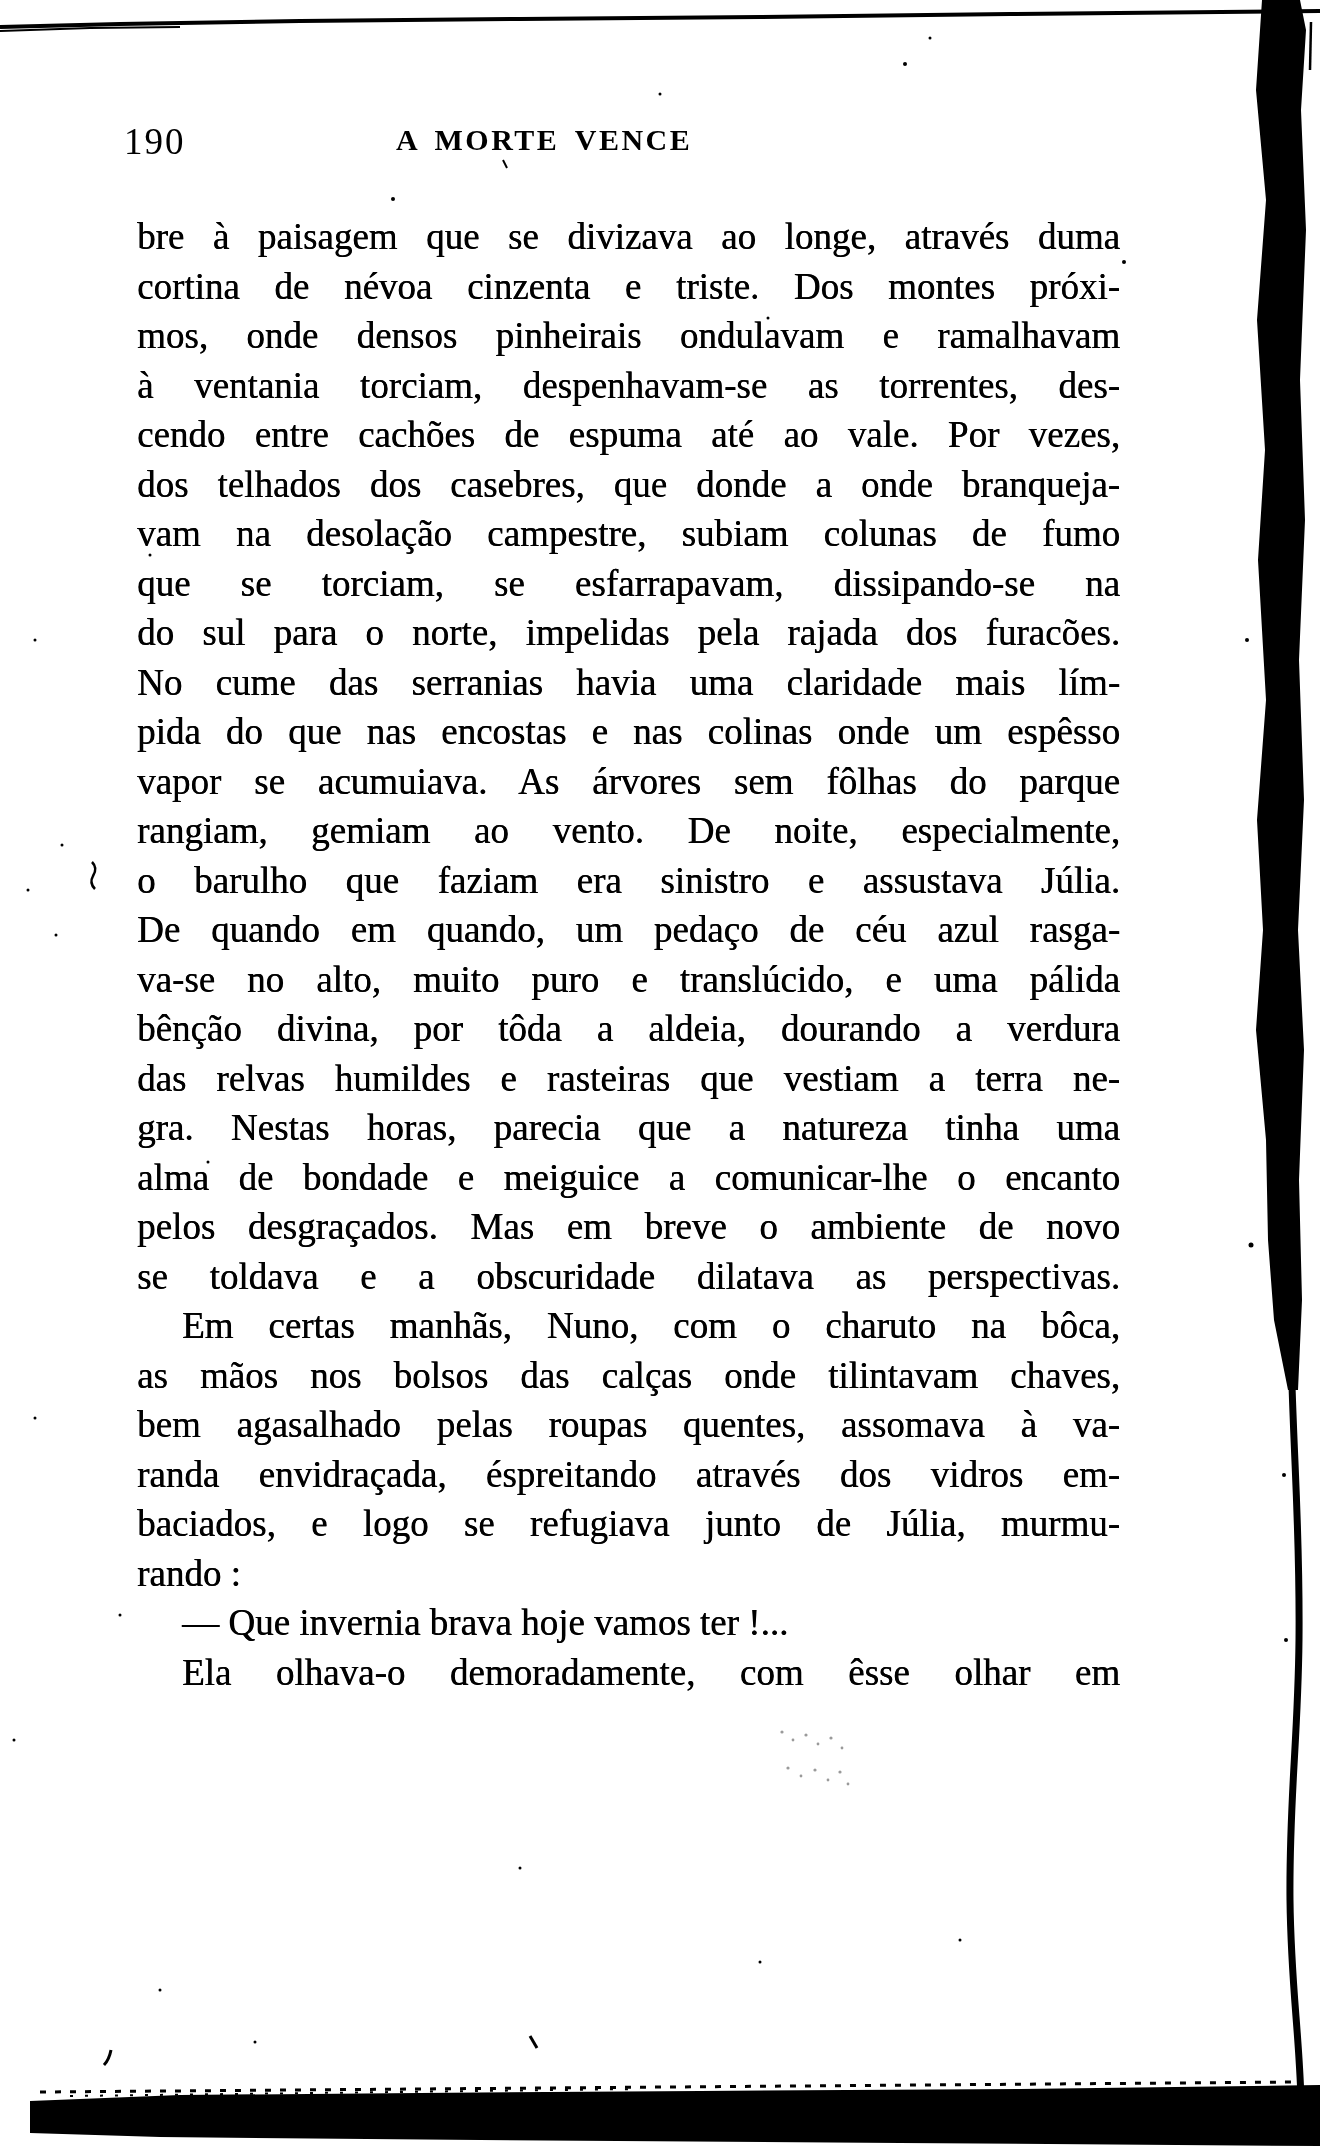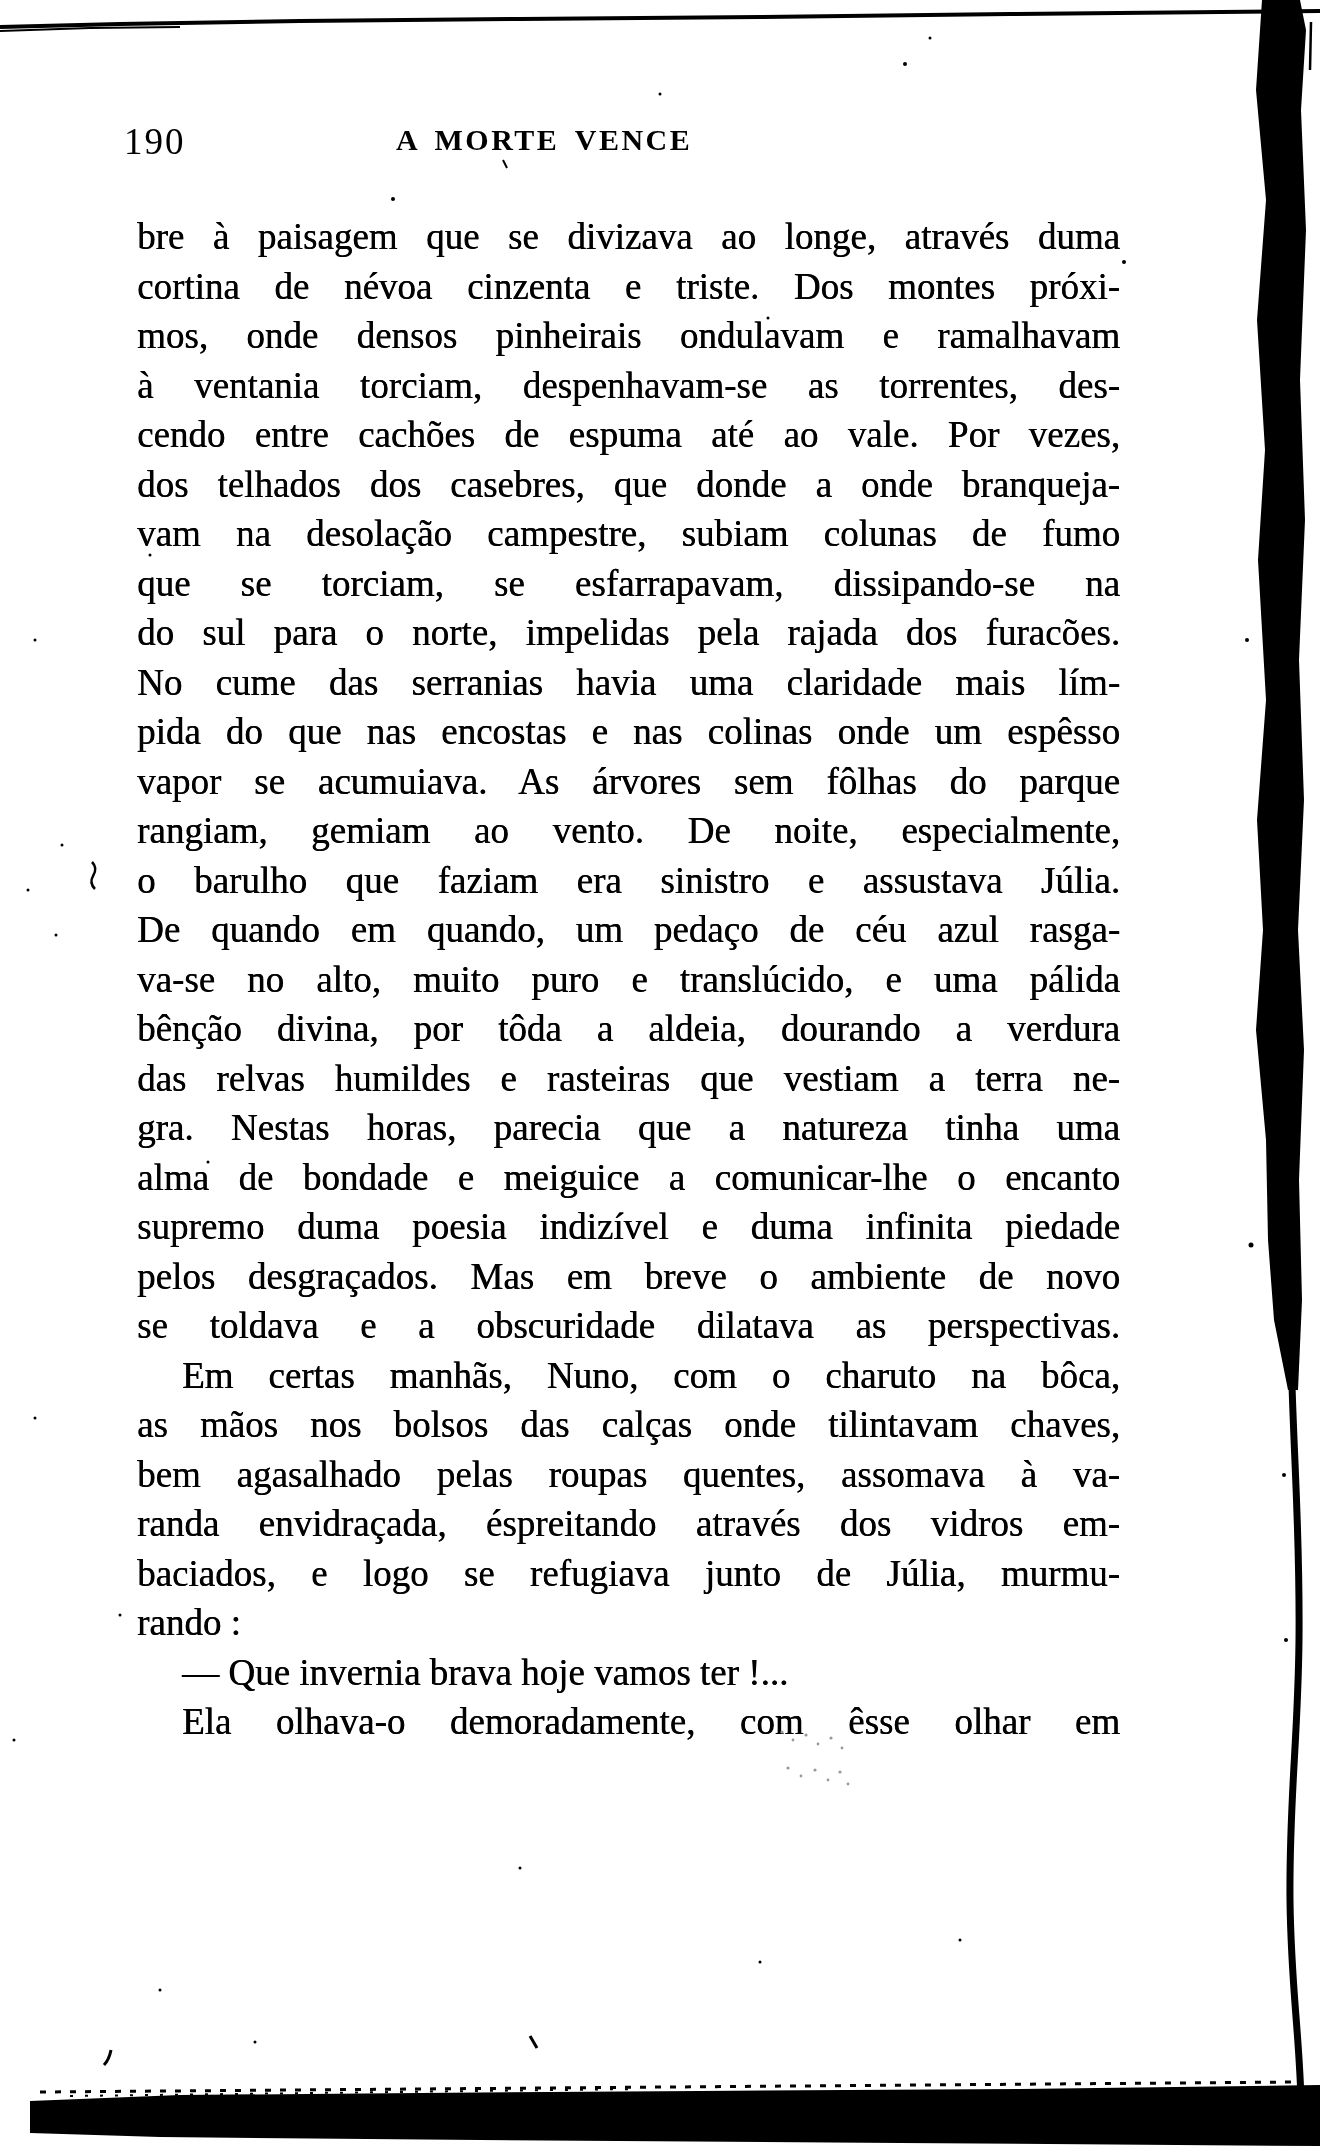--- a/index.html
+++ b/index.html
@@ -60,21 +60,20 @@
   <div class="line">pida do que nas encostas e nas colinas onde um espêsso</div>
   <div class="line">vapor se acumuiava. As árvores sem fôlhas do parque</div>
   <div class="line">rangiam, gemiam ao vento. De noite, especialmente,</div>
   <div class="line">o barulho que faziam era sinistro e assustava Júlia.</div>
   <div class="line">De quando em quando, um pedaço de céu azul rasga-</div>
   <div class="line">va-se no alto, muito puro e translúcido, e uma pálida</div>
   <div class="line">bênção divina, por tôda a aldeia, dourando a verdura</div>
   <div class="line">das relvas humildes e rasteiras que vestiam a terra ne-</div>
   <div class="line">gra. Nestas horas, parecia que a natureza tinha uma</div>
   <div class="line">alma de bondade e meiguice a comunicar-lhe o encanto</div>
-  <div class="line">supremo duma poesia indizível e duma infinita piedade</div>
   <div class="line">pelos desgraçados. Mas em breve o ambiente de novo</div>
   <div class="line">se toldava e a obscuridade dilatava as perspectivas.</div>
   <div class="line indent">Em certas manhãs, Nuno, com o charuto na bôca,</div>
   <div class="line">as mãos nos bolsos das calças onde tilintavam chaves,</div>
   <div class="line">bem agasalhado pelas roupas quentes, assomava à va-</div>
   <div class="line">randa envidraçada, éspreitando através dos vidros em-</div>
   <div class="line">baciados, e logo se refugiava junto de Júlia, murmu-</div>
   <div class="line no-stretch">rando :</div>
   <div class="line no-stretch indent">— Que invernia brava hoje vamos ter !...</div>
   <div class="line indent">Ela olhava-o demoradamente, com êsse olhar em</div>

